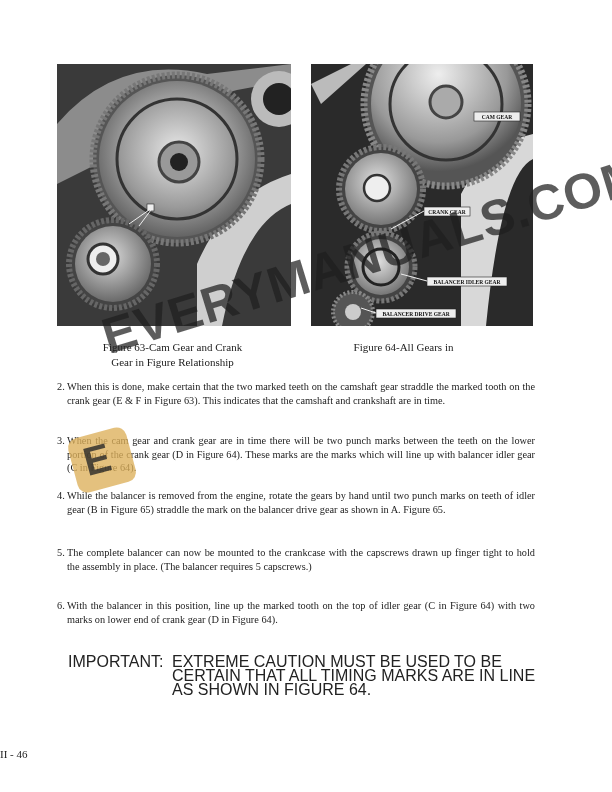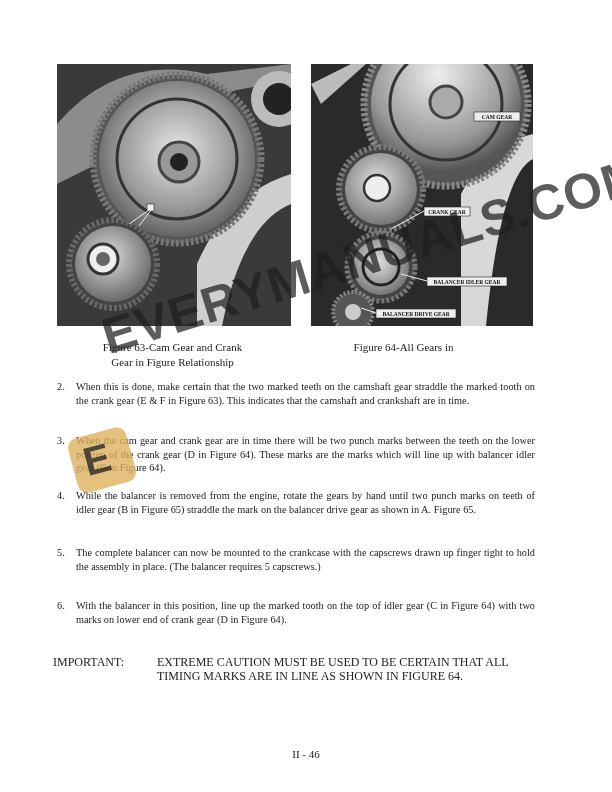--- a/index.html
+++ b/index.html
@@ -9,28 +9,28 @@
   #fig63 { left:57px; top:64px; width:234px; height:262px; }
   #fig64 { left:311px; top:64px; width:222px; height:262px; }
   .photo svg { display:block; width:100%; height:100%; }
   .caption { position:absolute; text-align:center; font-family:"Liberation Serif","DejaVu Serif",serif;
              font-size:11px; line-height:15px; color:#222; }
   #cap63 { left:60px; top:340px; width:225px; }
   #cap64 { left:301px; top:340px; width:205px; }
   .item { position:absolute; left:57px; width:478px; font-size:10.3px; line-height:13.7px;
           font-family:"Liberation Serif","DejaVu Serif",serif; color:#222; }
   .item .num { position:absolute; left:0; top:0; }
-  .item .txt { display:block; margin-left:19px; text-align:justify; }
+  .item .txt { display:block; margin-left:10px; text-align:justify; }
   #step2 { top:380px; } #step3 { top:434px; } #step4 { top:489px; }
   #step5 { top:546px; } #step6 { top:599px; }
-  #important { position:absolute; left:53px; top:655px; width:480px; font-size:12px; line-height:14px;
-               font-family:Liberation Serif, serif; color:#222; }
+  #important { position:absolute; left:68px; top:655px; width:480px; font-size:16px; line-height:14px;
+               font-family:Liberation Sans, sans-serif; color:#222; }
   #important .lbl { position:absolute; left:0; top:0; }
   #important .body { display:block; margin-left:104px; }
-  #pagenum { position:absolute; left:0; width:612px; top:748px; text-align:center;
+  #pagenum { position:absolute; left:0; width:612px; top:748px; 
              font-family:"Liberation Serif","DejaVu Serif",serif; font-size:11px; color:#222; }
   .watermark { position:absolute; left:95px; top:310px; font-family:"Liberation Sans","DejaVu Sans",sans-serif;
                font-weight:bold; font-size:50px; color:rgba(30,30,30,0.72); letter-spacing:1px;
                transform:rotate(-17deg); transform-origin:left top; white-space:nowrap; pointer-events:none; }
   .wm-logo { position:absolute; left:72px; top:432px; width:60px; height:56px; border-radius:10px;
              background:rgba(220,175,90,0.78); transform:rotate(-15deg); }
   .wm-logo span { position:absolute; left:12px; top:4px; font-family:"Liberation Sans",sans-serif;
                   font-weight:bold; font-size:40px; color:rgba(40,40,40,0.8); }
 </style>
 </head>

